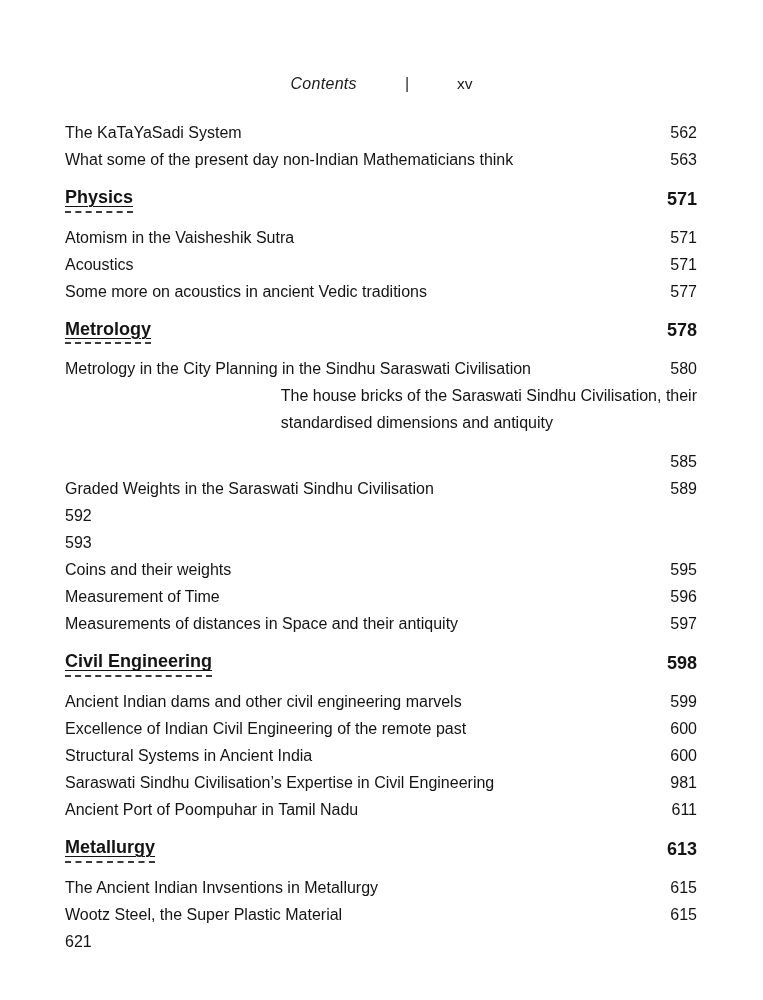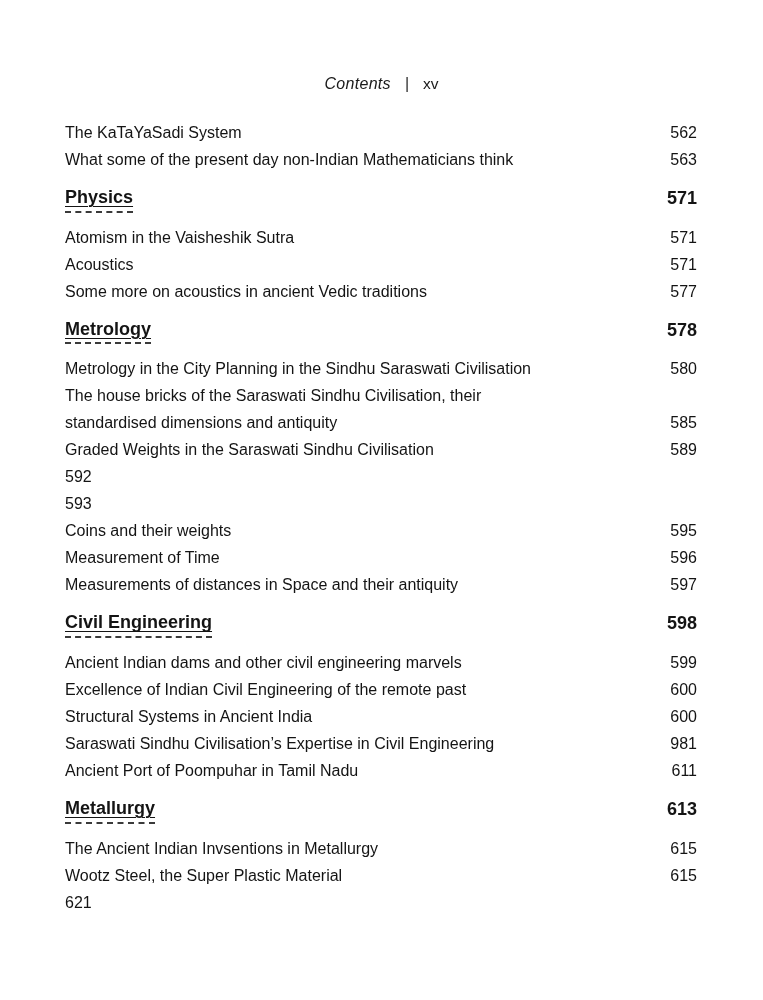--- a/index.html
+++ b/index.html
@@ -9,40 +9,40 @@
     background: #ffffff;
     font-family: "Liberation Sans", "DejaVu Sans", sans-serif;
     color: #141414;
     overflow: hidden;
   }
   .page-header {
     margin-top: 75px;
     display: flex;
     justify-content: center;
     align-items: baseline;
-    gap: 14px;
+    gap: 48px;
     font-size: 16px;
     color: #1a1a1a;
   }
   .contents-title { font-style: italic; letter-spacing: 0.3px; }
   .header-sep { font-weight: 300; color: #2a2a2a; }
   .folio { font-size: 15.5px; }
 
   .toc {
     margin: 26px 66px 0 65px;
   }
   .row {
     display: flex;
     justify-content: space-between;
-    align-items: center;
+    align-items: flex-end;
     gap: 12px;
     font-size: 16px;
     line-height: 27px;
   }
-  .row.multiline { align-items: flex-end; }
+  .row.multiline { align-items: flex-end; flex-direction: column; }
   .row .label {
     white-space: pre-line;
     max-width: 600px;
   }
   .row .page { flex: none; }
   .row.section {
     font-size: 18px;
     margin-top: 11px;
     margin-bottom: 11px;
     font-weight: bold;

